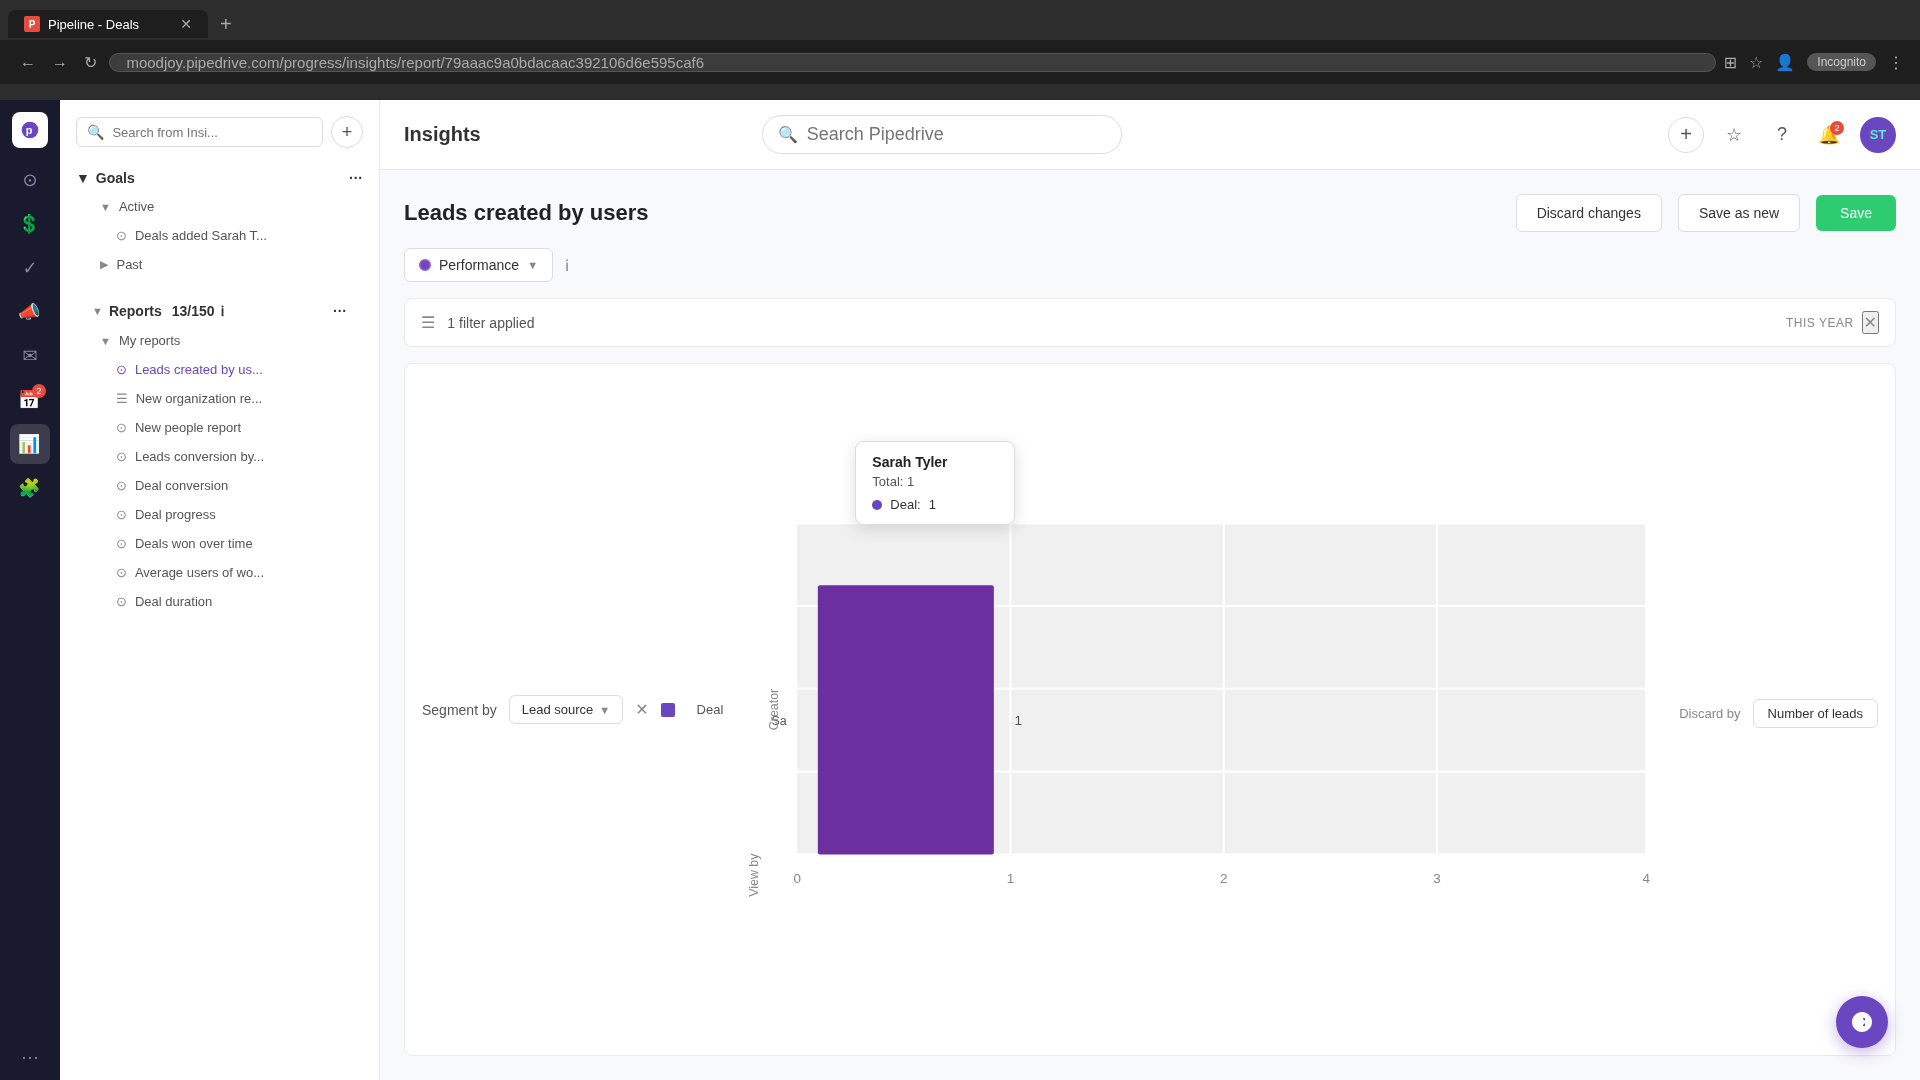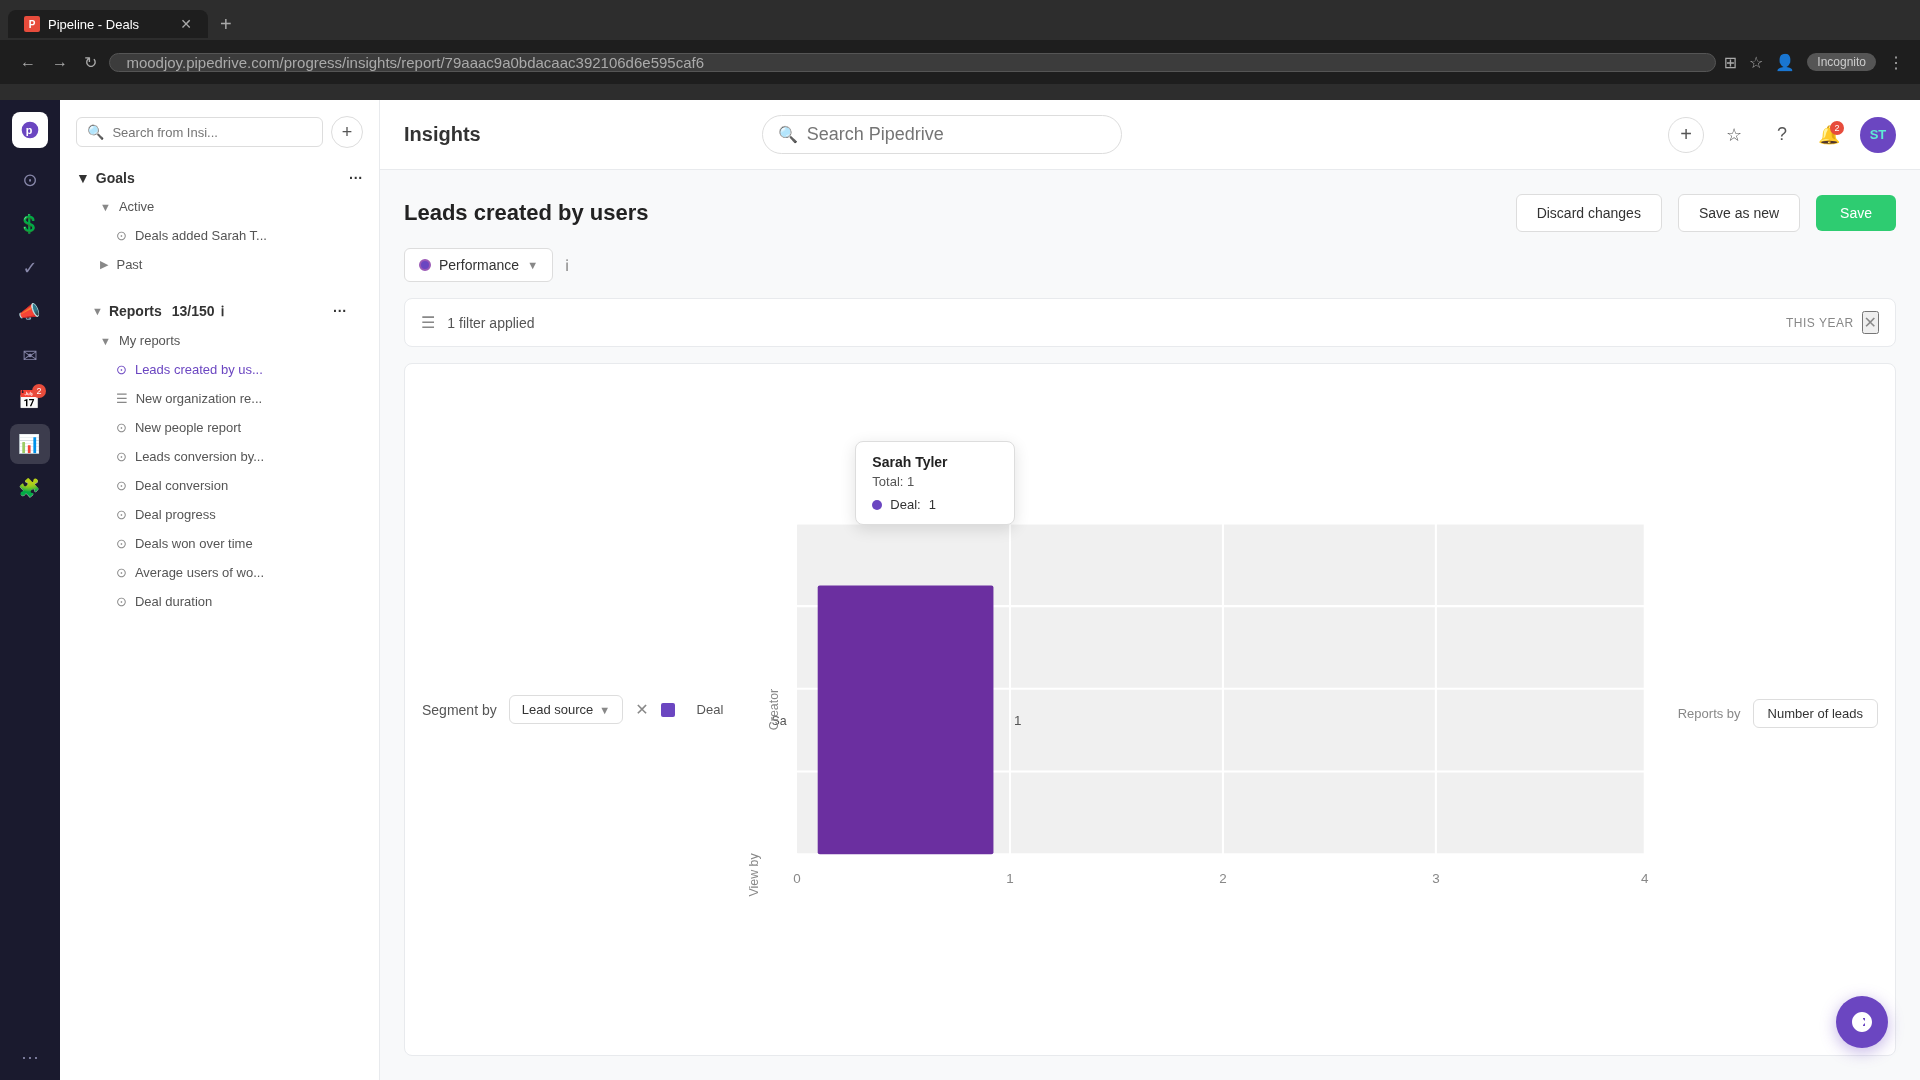--- a/index.html
+++ b/index.html
@@ -389,21 +389,21 @@
             </div>
             <div class="tooltip-item">
               <span class="tooltip-dot"></span>
               <span>Deal:</span>
               <span>1</span>
             </div>
           </div>
         </div>
 
         <div class="measure-bar">
-          <span class="measure-label">Reports by</span>
+          <span class="measure-label">Discard by</span>
           <button class="measure-btn">Number of leads</button>
         </div>
       </div>
     </div>
   </div>
 </div>
 
 <div class="fab" style="position:fixed;bottom:32px;right:32px;">
   <svg viewBox="0 0 24 24" fill="white">
     <path d="M12 2C6.48 2 2 6.48 2 12s4.48 10 10 10 10-4.48 10-10S17.52 2 12 2zm-1 14H9V8h2v8zm4 0h-2V8h2v8z"></path>

